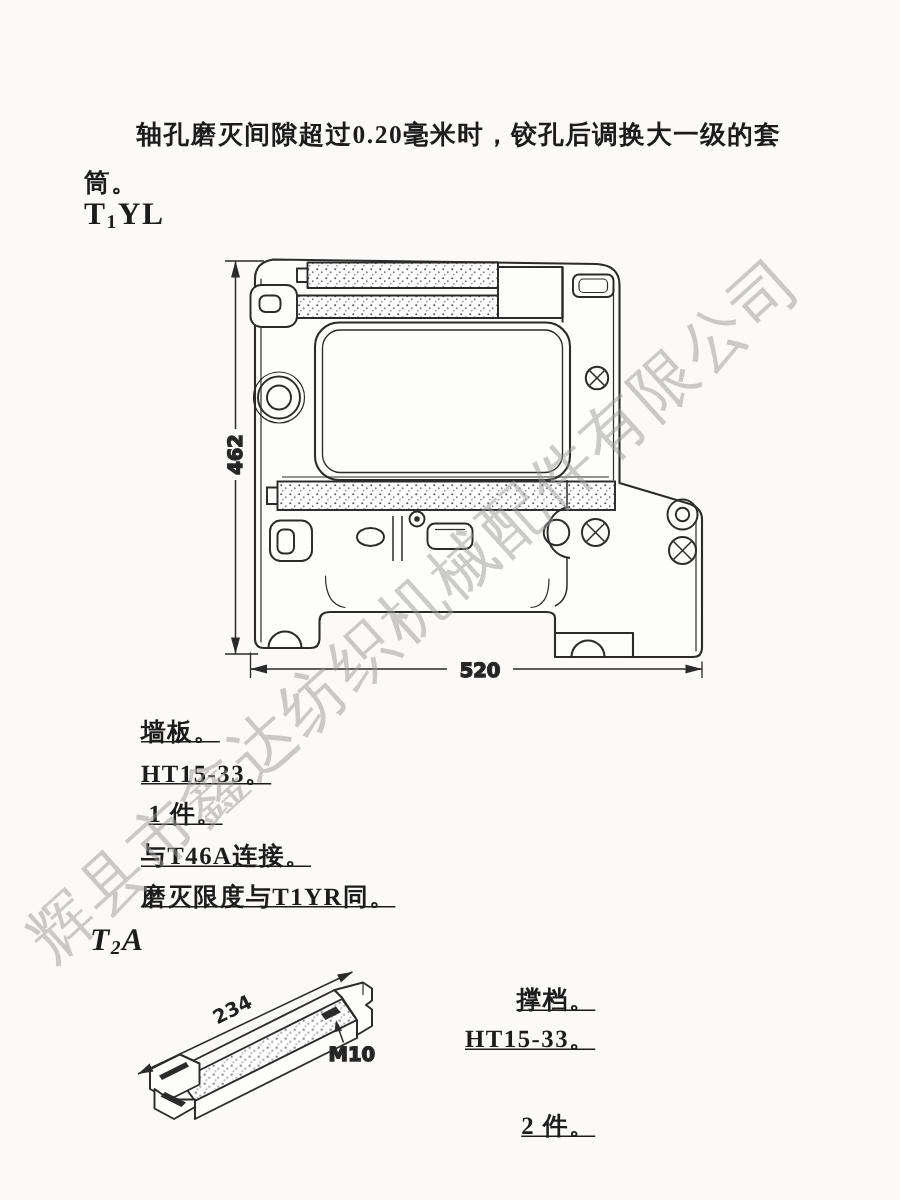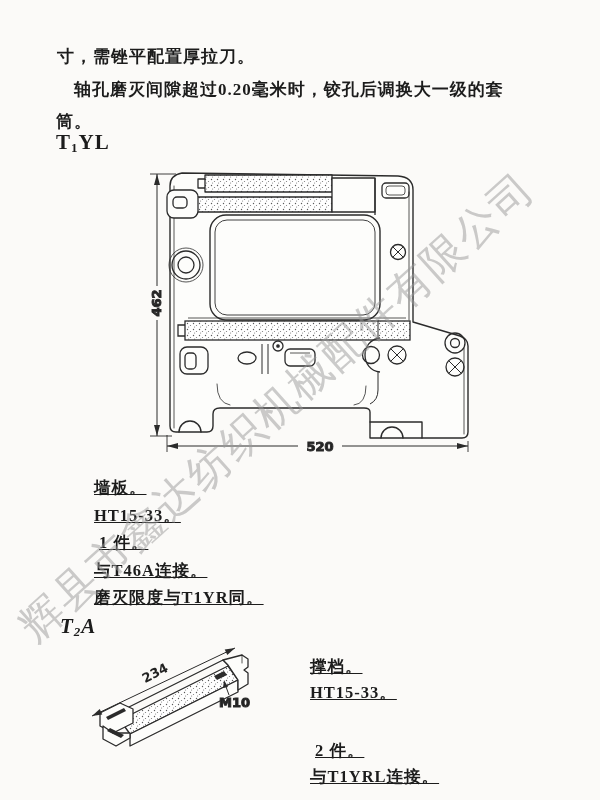--- a/index.html
+++ b/index.html
@@ -26,21 +26,21 @@
     font-family:"Liberation Serif","DejaVu Serif",serif;
     text-align:right;
   }
   .heading .sub{
     font-size:13px;
     vertical-align:-3px;
     font-weight:bold;
   }
   .notes{position:absolute;font-size:16.5px;font-weight:600;letter-spacing:1px;}
   .notes .nline{height:27.5px;line-height:27.5px;white-space:nowrap;text-decoration:underline;}
-  .notes2 .nline{height:26px;line-height:26px;}
+  .notes2 .nline{height:26px;line-height:26px;text-align:right;}
   .watermark{
     position:absolute;
     left:-73px;top:378px;
     width:700px;height:58px;
     line-height:58px;
     text-align:center;
     font-size:43px;
     letter-spacing:2px;
     color:#9a9a9a;
     opacity:0.5;
@@ -55,22 +55,21 @@
     font-family:"DejaVu Sans","Liberation Sans",sans-serif;
     font-weight:bold;
     fill:#222;
   }
 </style>
 </head>
 <body>
 
 <div class="page">
 
-  <div class="cn" style="left:57px;top:45px;">寸，需锉平配置厚拉刀。</div>
-  <div class="cn" style="left:74px;top:78px;">轴孔磨灭间隙超过0.20毫米时，铰孔后调换大一级的套</div>
+  <div class="cn" style="left:91px;top:78px;">轴孔磨灭间隙超过0.20毫米时，铰孔后调换大一级的套</div>
   <div class="cn" style="left:56px;top:110px;">筒。</div>
 
   <div class="heading" style="left:56px;top:130px;">
     <span>T</span><span class="sub">1</span><span>YL</span>
   </div>
 
   <svg style="left:60px;top:160px;" width="420" height="300" viewBox="0 0 420 300">
     <defs>
       <pattern id="speck" width="6" height="6" patternUnits="userSpaceOnUse">
         <rect width="6" height="6" fill="#ffffff"></rect>
@@ -210,18 +209,17 @@
       <path d="M 154,52 L 150,41"></path>
       <path d="M 149,37 L 148,45 L 153,44 Z" fill="#2b2b2b" stroke="none"></path>
       <text x="144" y="64" font-size="13">M10</text>
     </g>
   </svg>
 
   <div class="notes notes2" style="left:310px;top:654px;">
     <div class="nline">撑档。</div>
     <div class="nline">HT15-33。</div>
     <div class="nline" style="padding-left:5px;margin-top:32px;">2 件。</div>
-    <div class="nline">与T1YRL连接。</div>
   </div>
 
   <div class="watermark">辉县市鑫达纺织机械配件有限公司</div>
 
 </div>
 
 </body></html>

